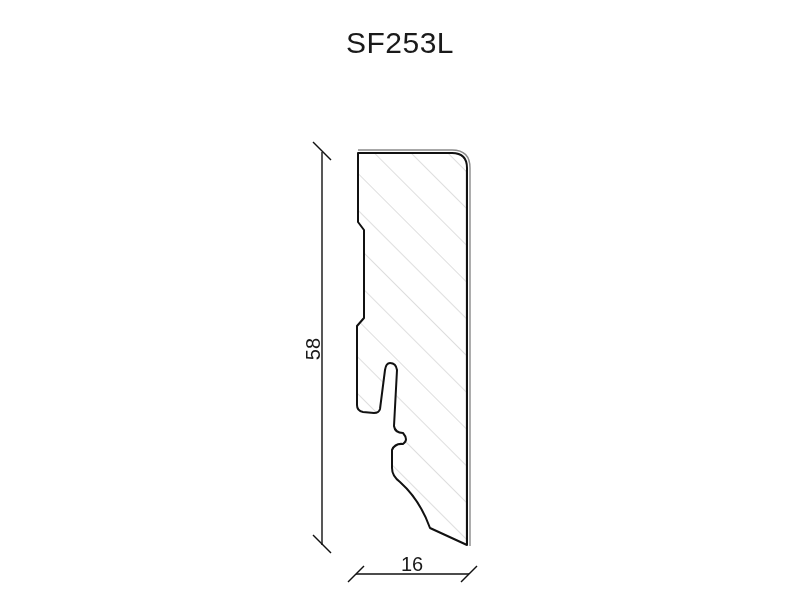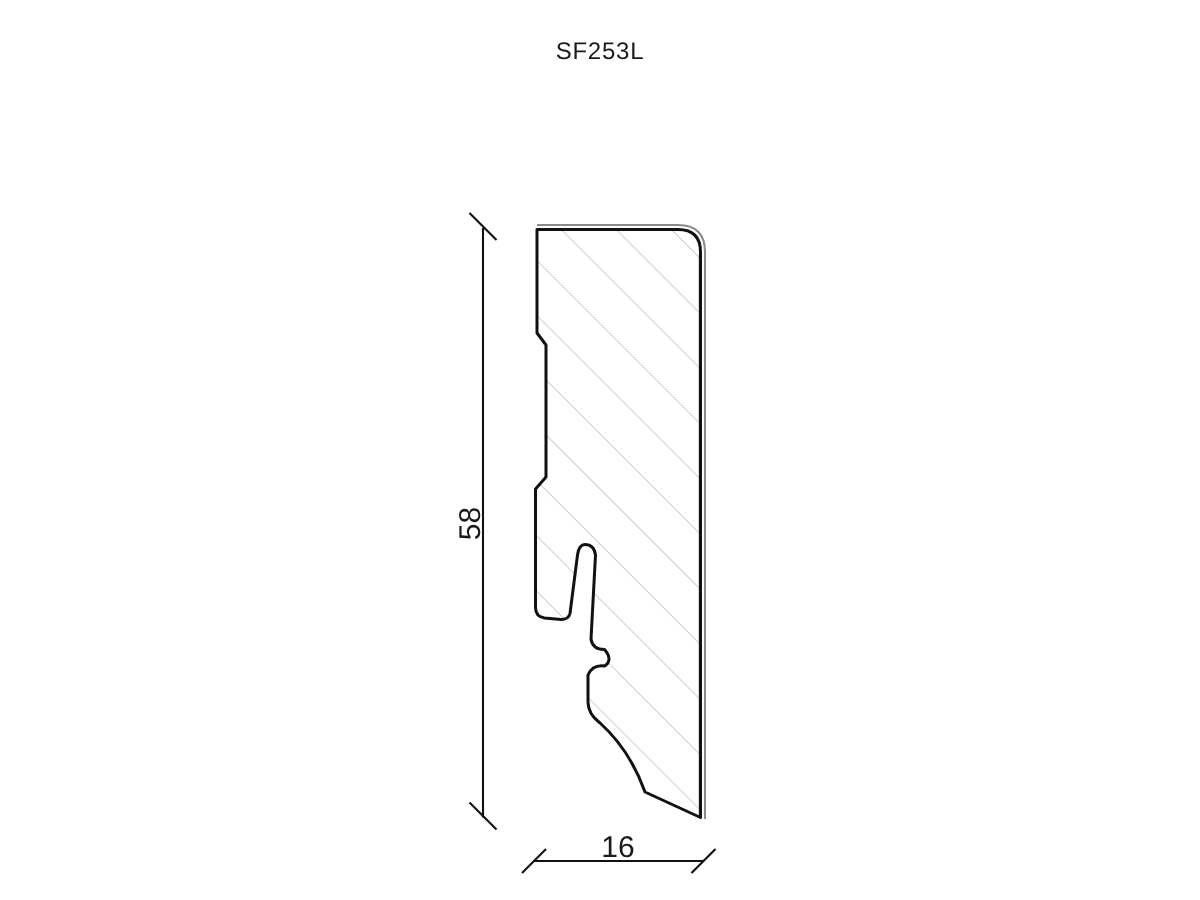--- a/index.html
+++ b/index.html
@@ -1,18 +1,18 @@
 <!DOCTYPE html>
 <html><head>
 <meta charset="utf-8">
 <style>
   html, body { margin:0; padding:0; background:#ffffff; }
   #canvas { position:relative; width:800px; height:600px; background:#ffffff; overflow:hidden; }
   .title { position:absolute; left:0; width:800px; top:26px; text-align:center;
-    font-family:"Liberation Sans", sans-serif; font-size:16px; color:#1a1a1a; letter-spacing:0.5px; }
+    font-family:"Liberation Sans", sans-serif; font-size:30px; color:#1a1a1a; letter-spacing:0.5px; }
   svg { position:absolute; left:0; top:0; }
   .dimtext { font-family:"Liberation Sans", sans-serif; font-size:20px; fill:#1a1a1a; }
 </style>
 </head>
 <body>
 
 <div id="canvas">
   <div class="title">SF253L</div>
 
   <svg width="800" height="600" viewBox="0 0 800 600">

